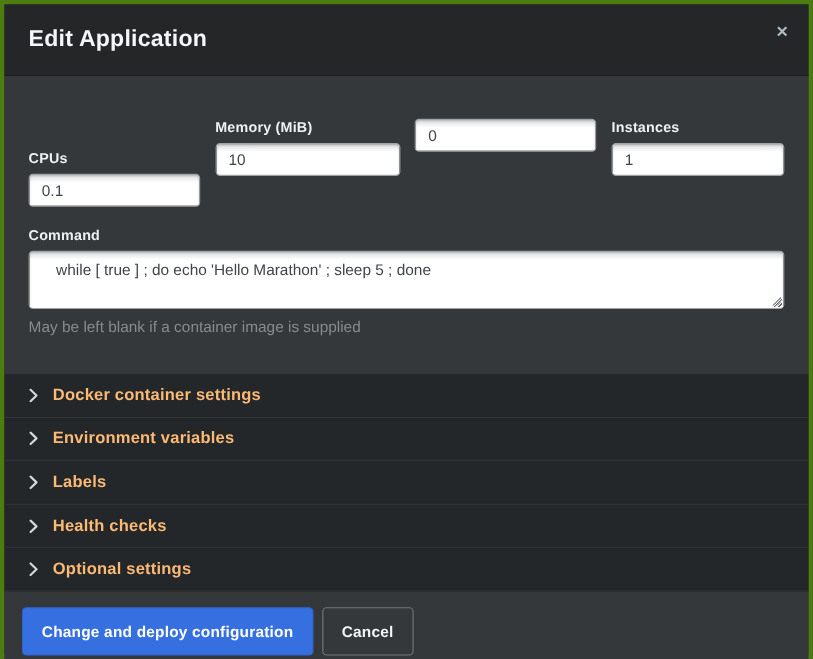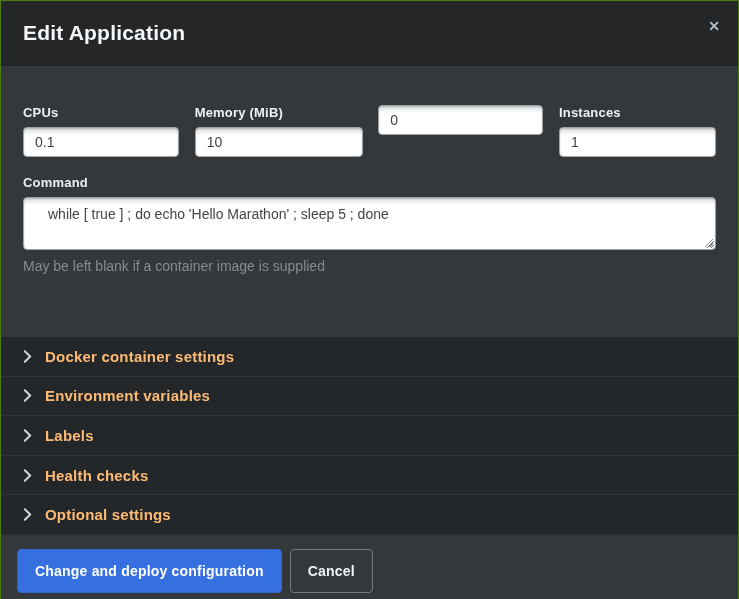--- a/index.html
+++ b/index.html
@@ -5,21 +5,21 @@
   * { margin: 0; padding: 0; box-sizing: border-box; }
   html, body { width: 739px; height: 599px; }
   body {
     font-family: "Liberation Sans", sans-serif;
     background: #34383b;
     overflow: hidden;
   }
   .modal {
     width: 739px; height: 599px;
     display: flex; flex-direction: column;
-    border: 1px solid #4d7c0f;
+    border: 4px solid #4d7c0f;
   }
 
   
   .modal-header {
     height: 65px; flex: 0 0 65px;
     background: #242628;
     position: relative;
     display: flex; align-items: center;
     padding: 0 22px;
     border-bottom: 1px solid #1e2022;
@@ -62,21 +62,21 @@
   }
   .text-input { height: 30px; }
   .text-area {
     height: 53px; padding-top: 7px; resize: vertical;
     line-height: 18px; display: block; padding-left: 24px;
   }
   .field-row {
     display: flex; justify-content: space-between;
     margin-top: 18px;
   }
-  .col-cpus      { width: 156px; }
+  .col-cpus      { width: 156px; margin-top: 28px; }
   .col-memory    { width: 168px; }
   .col-disk      { width: 165px; }
   .col-instances { width: 157px; }
   .command-group { margin-top: 18px; }
   .textarea-wrap { position: relative; }
   .resize-grip {
     position: absolute; right: 3px; bottom: 3px;
     width: 10px; height: 10px;
     background: repeating-linear-gradient(
       -45deg,

